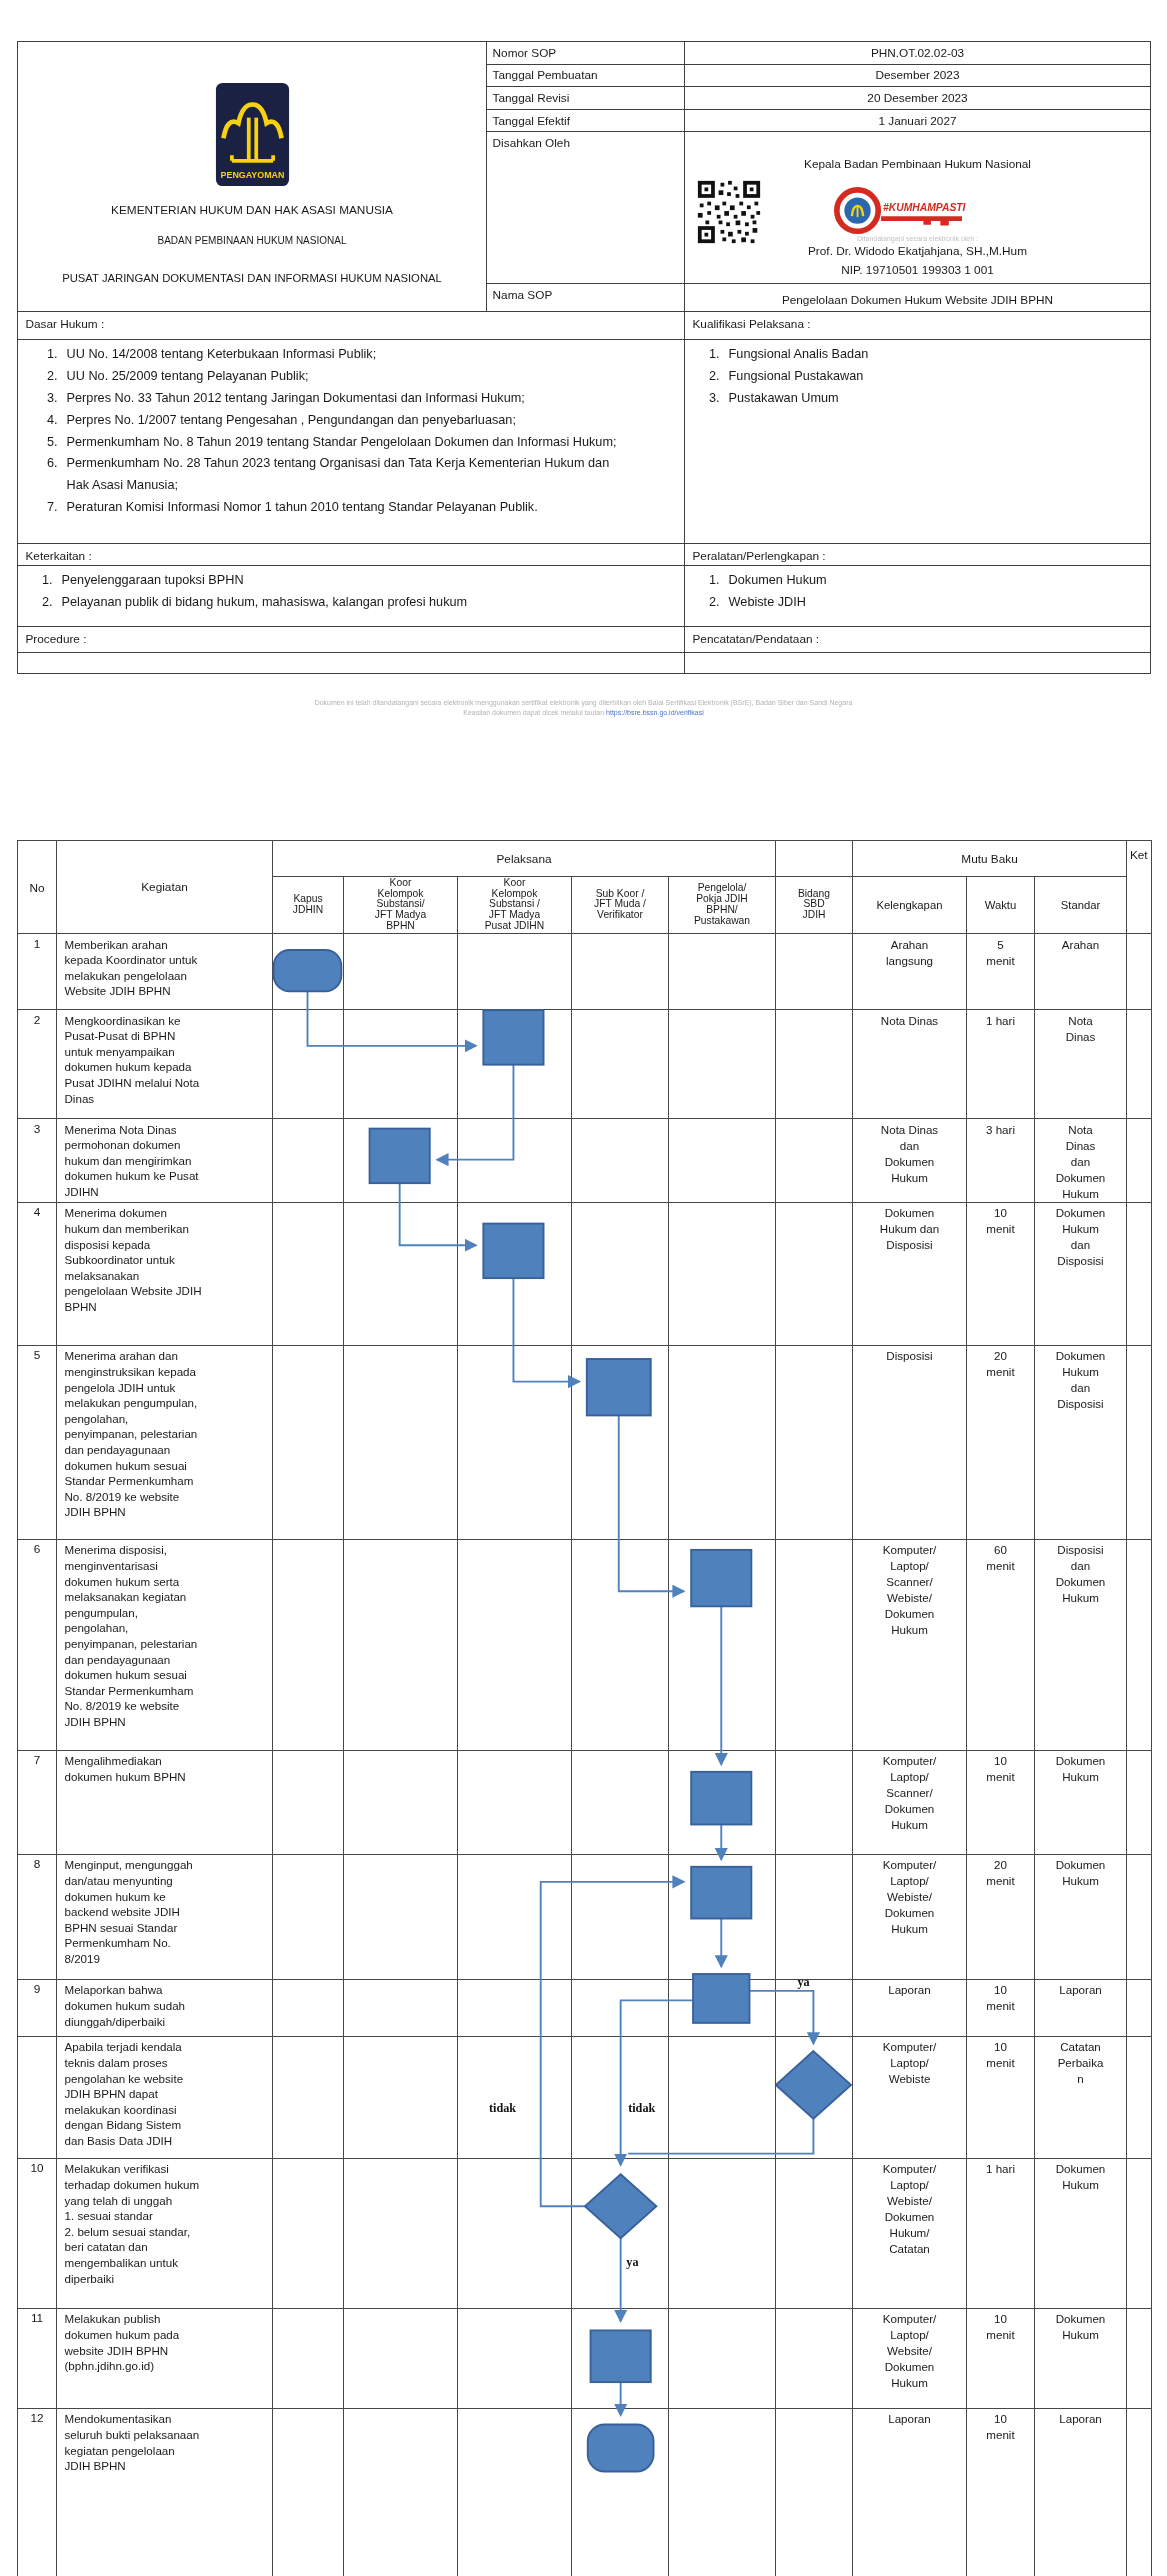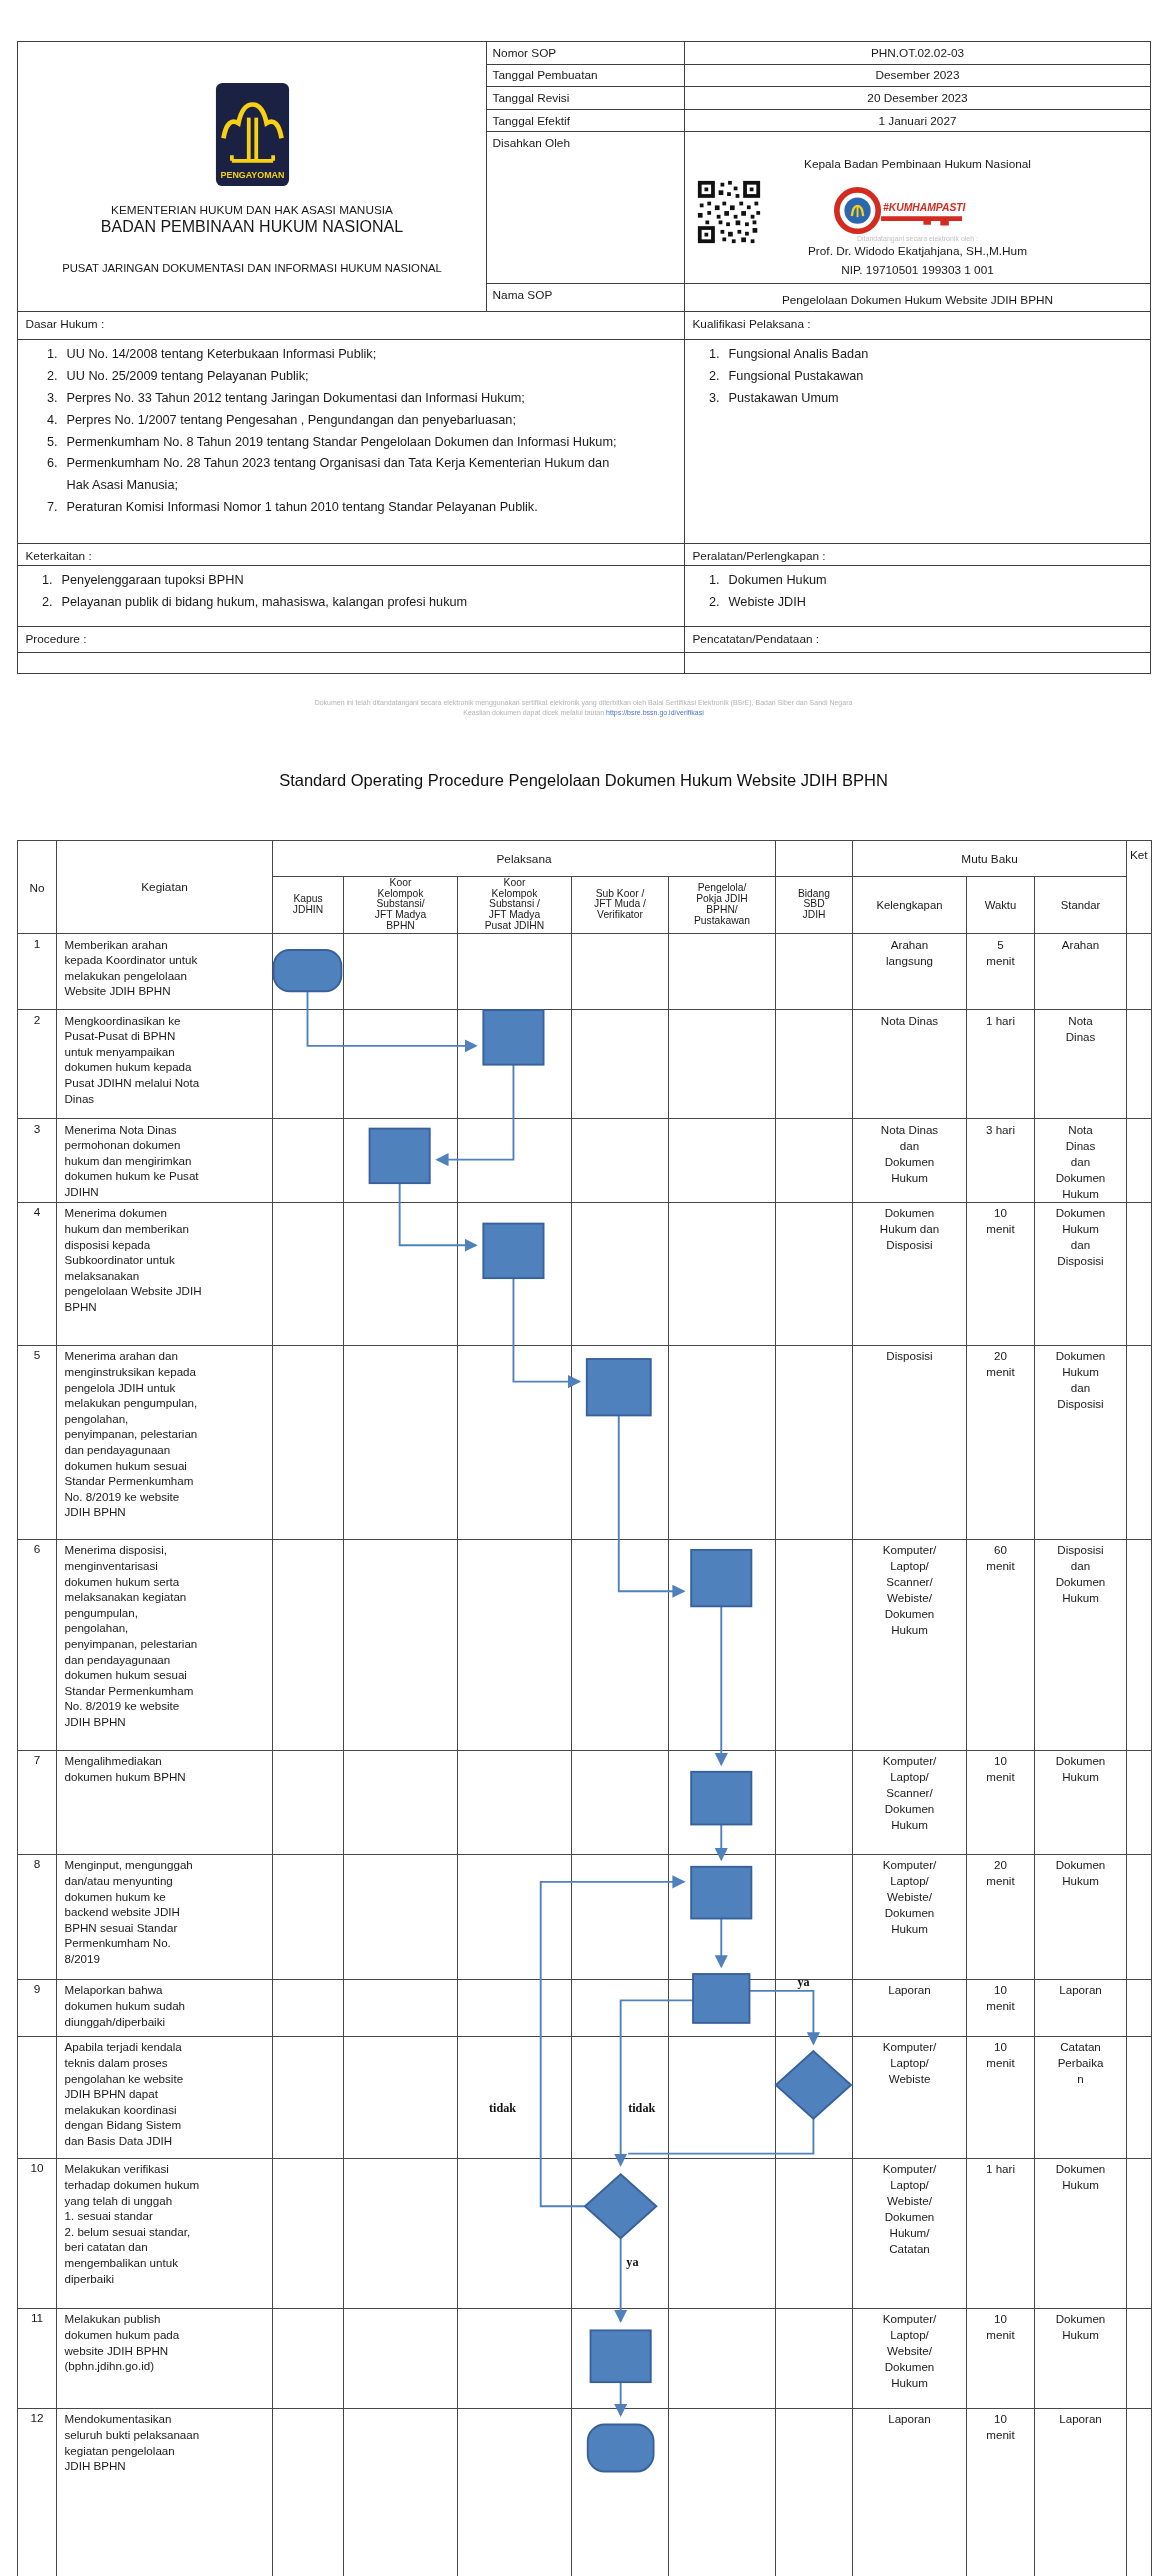--- a/index.html
+++ b/index.html
@@ -6,21 +6,21 @@
   #page{position:relative;width:1167px;height:2576px;background:#fff;overflow:hidden;
         font-family:"Liberation Sans",sans-serif;color:#1a1a1a;}
   
   #hdrTable{position:absolute;left:17px;top:41px;width:1133px;border-collapse:collapse;table-layout:fixed;}
   #hdrTable td{border:0.9px solid #3f3f3f;padding:0;vertical-align:top;font-size:11.8px;overflow:hidden;}
   #hdrTable{border:1.9px solid #2e2e2e;}
   .cell-label{padding:3.8px 5.6px 0 5.6px !important;}
   .cell-value{text-align:center;padding-top:3.8px !important;}
   .org-cell{text-align:center;}
   .org1{margin-top:13px;font-size:11.8px;}
-  .org2{margin-top:1px;font-size:16px;}
+  .org2{margin-top:18px;font-size:10px;}
   .org3{margin-top:26px;font-size:11.3px;}
   .sec-title{padding:4.7px 7.5px 0 7.5px !important;font-size:12.2px;}
   ol.seclist{margin:3.8px 0 0 0;padding:0 66px 0 43px;font-size:12.7px;line-height:1.72;}
   ol.seclist li{padding-left:5.6px;}
   ol.seclist.tight{padding-right:19px;padding-left:38px;}
   
   .disahkan{position:relative;}
   .dis-title{position:absolute;top:24.5px;left:0;width:100%;text-align:center;font-size:11.8px;}
   .dis-note{position:absolute;top:103px;left:0;width:100%;text-align:center;font-size:7px;color:#c2c2c2;}
   .dis-name{position:absolute;top:112px;left:0;width:100%;text-align:center;font-size:11.8px;}
@@ -212,21 +212,20 @@
       <td></td>
     </tr>
   </tbody>
     </table>
 
   <div id="note">
     <div>Dokumen ini telah ditandatangani secara elektronik menggunakan sertifikat elektronik yang diterbitkan oleh Balai Sertifikasi Elektronik (BSrE), Badan Siber dan Sandi Negara</div>
     <div><span>Keaslian dokumen dapat dicek melalui tautan </span><span class="lnk">https://bsre.bssn.go.id/verifikasi</span></div>
   </div>
 
-  <div id="sopTitle">Standard Operating Procedure Pengelolaan Dokumen Hukum Website JDIH BPHN</div>
 
   <table id="flowTable">
     <colgroup>
       <col style="width:39px">
         <col style="width:216px">
         <col style="width:71px">
         <col style="width:114px">
       <col style="width:114px">
         <col style="width:97px">
         <col style="width:107px">

